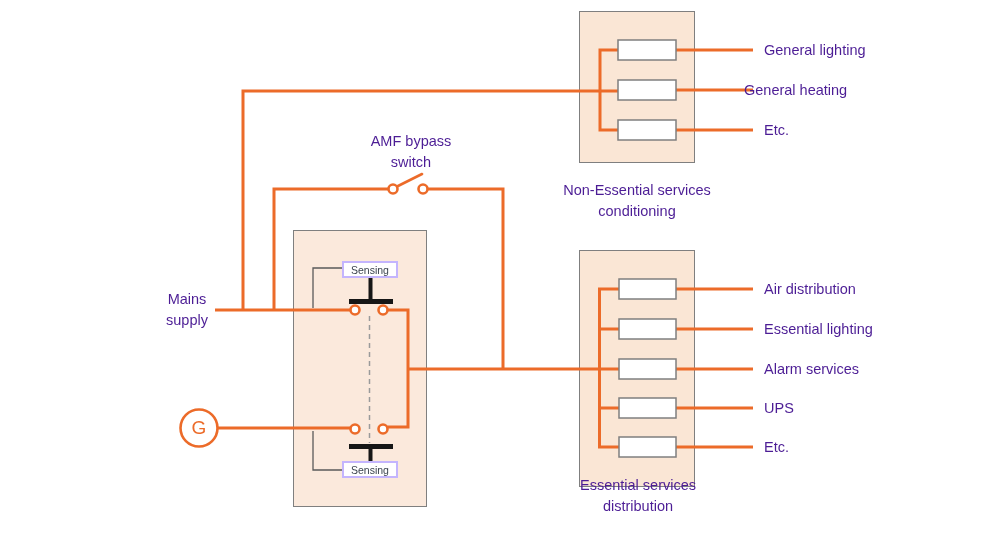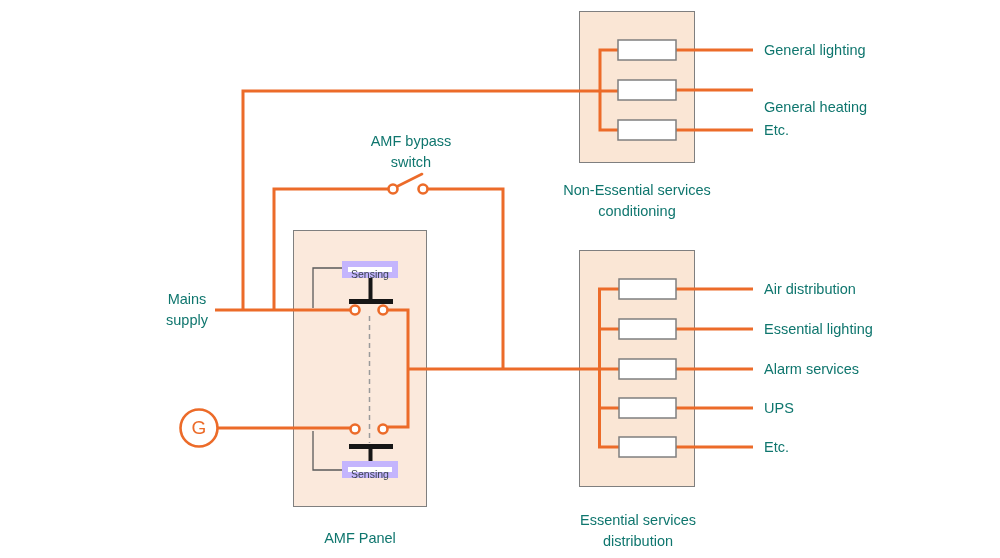--- a/index.html
+++ b/index.html
@@ -8,27 +8,27 @@
     font-family:"Liberation Sans", sans-serif;color:#3A434E;
   }
   .panel-box{
     position:absolute;box-sizing:border-box;
     background:#FAE6D5;border:1.5px solid #7F7F7F;z-index:1;
   }
   .amf-fill{background:#FBE9DC;}
   svg.wires{position:absolute;left:0;top:0;z-index:2;}
   .label{
     position:absolute;z-index:3;font-size:14.5px;line-height:21px;
-    color:#0f766e;white-space:pre-line;
+    color:#4c1d95;white-space:pre-line;
   }
   .center{text-align:center;}
   .nowrap{white-space:nowrap;}
   .sensing{
     position:absolute;z-index:3;box-sizing:border-box;width:56px;height:17px;
-    background:#ffffff;border:6px solid #c4b5fd;
+    background:#ffffff;border:2px solid #c4b5fd;
     font-size:10.5px;line-height:15px;text-align:center;color:#3A434E;
   }
   .gen-letter{
     position:absolute;z-index:3;width:28px;text-align:center;
     font-size:19px;line-height:22px;color:#EC6B29;
   }
 </style>
 </head>
 <body>
 
@@ -114,26 +114,25 @@
     <span>Sensing</span>
   </div>
   <div class="sensing" style="left:342px;top:461px;">
     <span>Sensing</span>
   </div>
 
   <div class="gen-letter" style="left:185px;top:417px;">G</div>
 
   <div class="label center" style="left:158px;top:289px;width:58px;">Mains supply</div>
   <div class="label center" style="left:365px;top:131px;width:92px;">AMF bypass switch</div>
-  <div class="label center" style="left:295px;top:528px;width:130px;">AMF Panel</div>
   <div class="label center" style="left:555px;top:180px;width:164px;">Non-Essential services conditioning</div>
-  <div class="label center" style="left:570px;top:510px;width:136px;">Essential services distribution</div>
+  <div class="label center" style="left:570px;top:475px;width:136px;">Essential services distribution</div>
 
   <div class="label nowrap" style="left:764px;top:40px;">General lighting</div>
-  <div class="label nowrap" style="left:764px;top:80px;margin-top:17px;">General heating</div>
+  <div class="label nowrap" style="left:744px;top:80px;">General heating</div>
   <div class="label nowrap" style="left:764px;top:120px;">Etc.</div>
 
   <div class="label nowrap" style="left:764px;top:279px;">Air distribution</div>
   <div class="label nowrap" style="left:764px;top:319px;">Essential lighting</div>
   <div class="label nowrap" style="left:764px;top:359px;">Alarm services</div>
   <div class="label nowrap" style="left:764px;top:398px;">UPS</div>
   <div class="label nowrap" style="left:764px;top:437px;">Etc.</div>
 
 </div>
 

